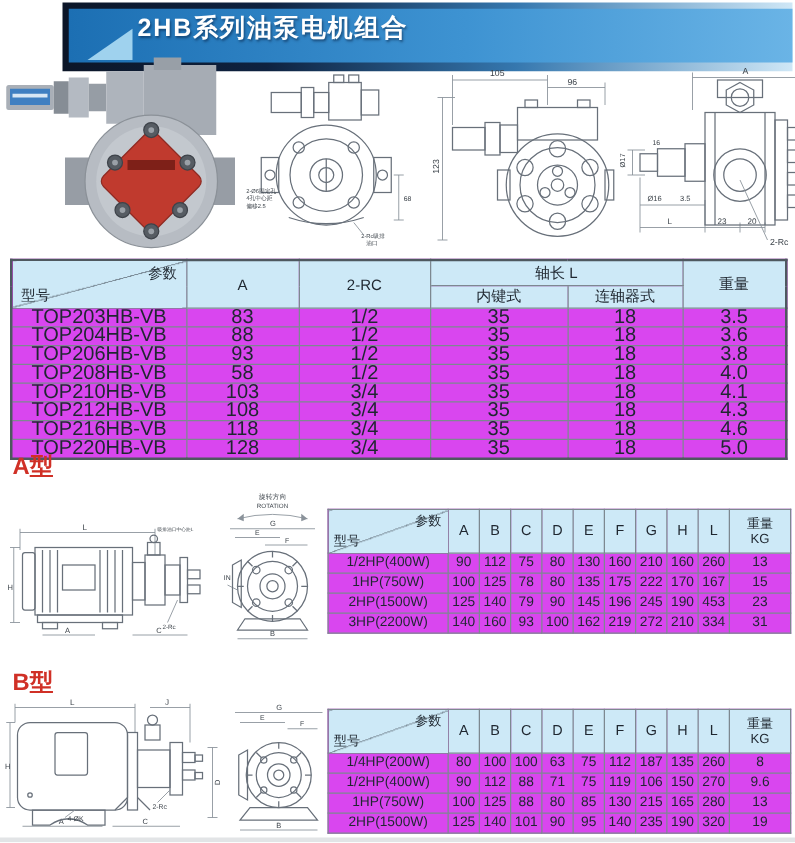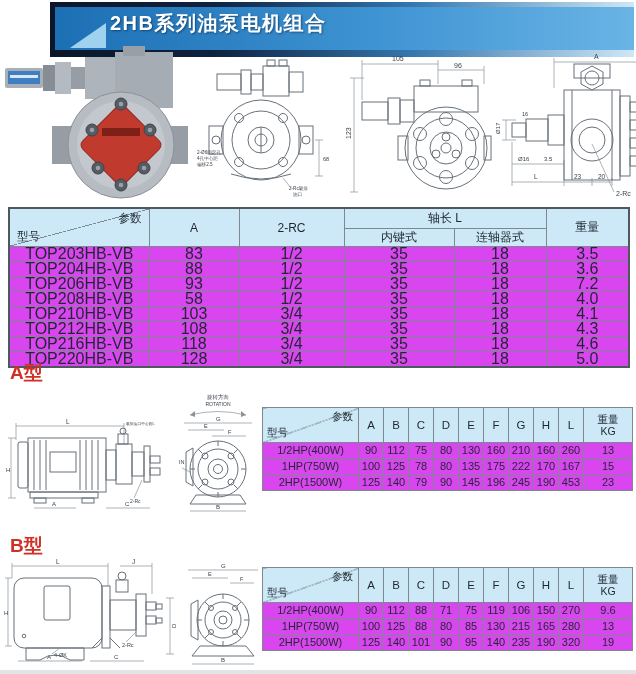--- a/index.html
+++ b/index.html
@@ -277,21 +277,21 @@
           <td>35</td>
           <td>18</td>
           <td>3.6</td>
         </tr>
       <tr>
           <td>TOP206HB-VB</td>
           <td>93</td>
           <td>1/2</td>
           <td>35</td>
           <td>18</td>
-          <td>7.2</td>
+          <td>3.8</td>
         </tr>
       <tr>
           <td>TOP208HB-VB</td>
           <td>58</td>
           <td>1/2</td>
           <td>35</td>
           <td>18</td>
           <td>4.0</td>
         </tr>
       <tr>
@@ -484,20 +484,33 @@
           <td>140</td>
           <td>79</td>
           <td>90</td>
           <td>145</td>
           <td>196</td>
           <td>245</td>
           <td>190</td>
           <td>453</td>
           <td>23</td>
         </tr>
+      <tr>
+          <td>3HP(2200W)</td>
+          <td>140</td>
+          <td>160</td>
+          <td>93</td>
+          <td>100</td>
+          <td>162</td>
+          <td>219</td>
+          <td>272</td>
+          <td>210</td>
+          <td>334</td>
+          <td>31</td>
+        </tr>
     </tbody>
   </table>
 
   <div class="section-label" id="label-b">B型</div>
 
   <svg class="figB-left" width="175" height="108" viewBox="0 0 175 108">
     <g class="dim">
       <line x1="8" y1="8" x2="104" y2="8"></line>
         <line x1="8" y1="5" x2="8" y2="20"></line>
         <line x1="104" y1="5" x2="104" y2="28"></line>
@@ -606,20 +619,33 @@
         <th>H</th>
         <th>L</th>
         <th class="wt">
             <span>重量</span>
             <span>KG</span>
           </th>
       </tr>
     </thead>
     <tbody>
       <tr>
+          <td>1/4HP(200W)</td>
+          <td>80</td>
+          <td>100</td>
+          <td>100</td>
+          <td>63</td>
+          <td>75</td>
+          <td>112</td>
+          <td>187</td>
+          <td>135</td>
+          <td>260</td>
+          <td>8</td>
+        </tr>
+      <tr>
           <td>1/2HP(400W)</td>
           <td>90</td>
           <td>112</td>
           <td>88</td>
           <td>71</td>
           <td>75</td>
           <td>119</td>
           <td>106</td>
           <td>150</td>
           <td>270</td>

